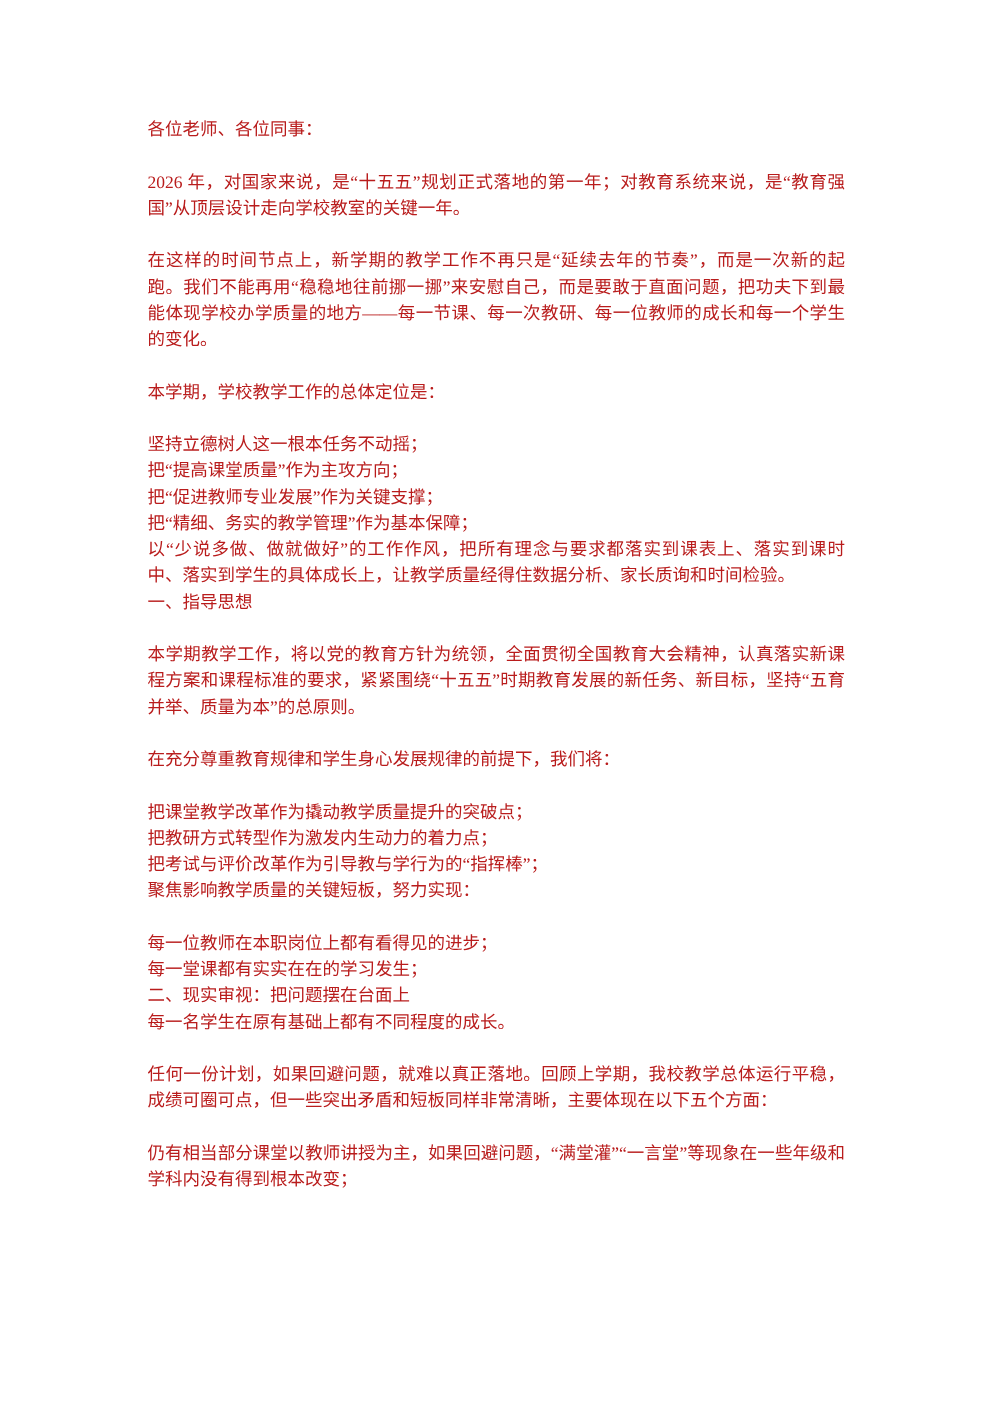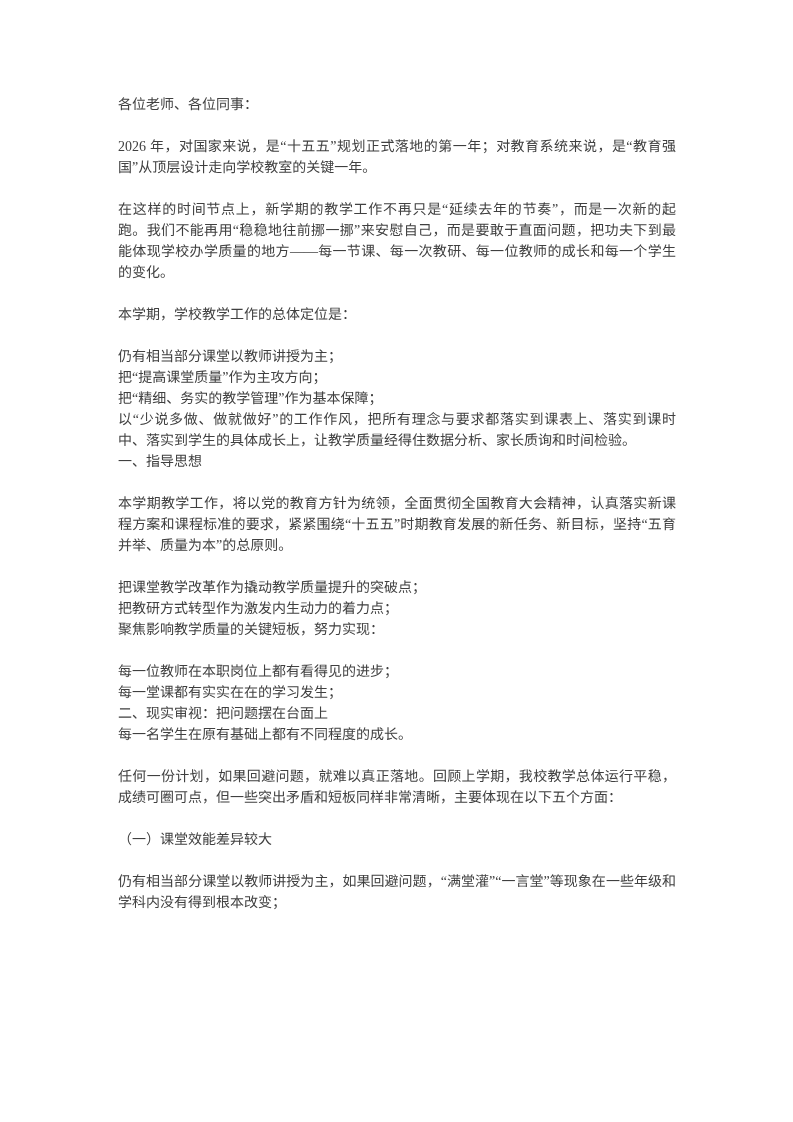--- a/index.html
+++ b/index.html
@@ -32,57 +32,59 @@
     text-align: justify;
     text-justify: inter-ideograph;
     white-space: normal;
     word-break: break-all;
   }
 </style>
 </head>
 <body>
 
 <div class="page">
-  <div class="doc" style="color: #404040;">
+  <div class="doc" style="color: #b91c1c;">
       <p class="para">
         <span class="line">各位老师、各位同事：</span>
       </p>
       <p class="para">
         <span class="line">2026 年，对国家来说，是“十五五”规划正式落地的第一年；对教育系统来说，是“教育强国”从顶层设计走向学校教室的关键一年。</span>
       </p>
       <p class="para">
         <span class="line">在这样的时间节点上，新学期的教学工作不再只是“延续去年的节奏”，而是一次新的起跑。我们不能再用“稳稳地往前挪一挪”来安慰自己，而是要敢于直面问题，把功夫下到最能体现学校办学质量的地方——每一节课、每一次教研、每一位教师的成长和每一个学生的变化。</span>
       </p>
       <p class="para">
         <span class="line">本学期，学校教学工作的总体定位是：</span>
       </p>
       <p class="para">
-        <span class="line">仍有相当部分课堂以教师讲授为主；</span>
+        <span class="line">坚持立德树人这一根本任务不动摇；</span>
         <span class="line">把“提高课堂质量”作为主攻方向；</span>
+        <span class="line">把“促进教师专业发展”作为关键支撑；</span>
         <span class="line">把“精细、务实的教学管理”作为基本保障；</span>
         <span class="line">以“少说多做、做就做好”的工作作风，把所有理念与要求都落实到课表上、落实到课时中、落实到学生的具体成长上，让教学质量经得住数据分析、家长质询和时间检验。</span>
         <span class="line">一、指导思想</span>
       </p>
       <p class="para">
         <span class="line">本学期教学工作，将以党的教育方针为统领，全面贯彻全国教育大会精神，认真落实新课程方案和课程标准的要求，紧紧围绕“十五五”时期教育发展的新任务、新目标，坚持“五育并举、质量为本”的总原则。</span>
       </p>
       <p class="para">
+        <span class="line">在充分尊重教育规律和学生身心发展规律的前提下，我们将：</span>
+      </p>
+      <p class="para">
         <span class="line">把课堂教学改革作为撬动教学质量提升的突破点；</span>
         <span class="line">把教研方式转型作为激发内生动力的着力点；</span>
+        <span class="line">把考试与评价改革作为引导教与学行为的“指挥棒”；</span>
         <span class="line">聚焦影响教学质量的关键短板，努力实现：</span>
       </p>
       <p class="para">
         <span class="line">每一位教师在本职岗位上都有看得见的进步；</span>
         <span class="line">每一堂课都有实实在在的学习发生；</span>
         <span class="line">二、现实审视：把问题摆在台面上</span>
         <span class="line">每一名学生在原有基础上都有不同程度的成长。</span>
       </p>
       <p class="para">
         <span class="line">任何一份计划，如果回避问题，就难以真正落地。回顾上学期，我校教学总体运行平稳，成绩可圈可点，但一些突出矛盾和短板同样非常清晰，主要体现在以下五个方面：</span>
       </p>
       <p class="para">
-        <span class="line">（一）课堂效能差异较大</span>
-      </p>
-      <p class="para">
         <span class="line">仍有相当部分课堂以教师讲授为主，如果回避问题，“满堂灌”“一言堂”等现象在一些年级和学科内没有得到根本改变；</span>
       </p>
     </div>
 </div>
 
 </body></html>

